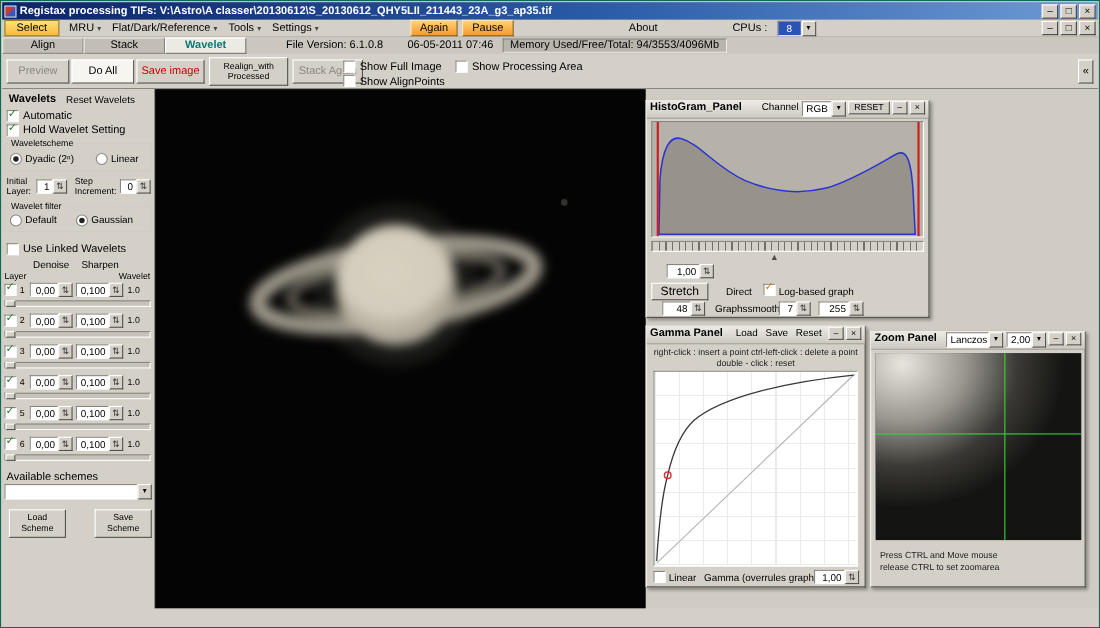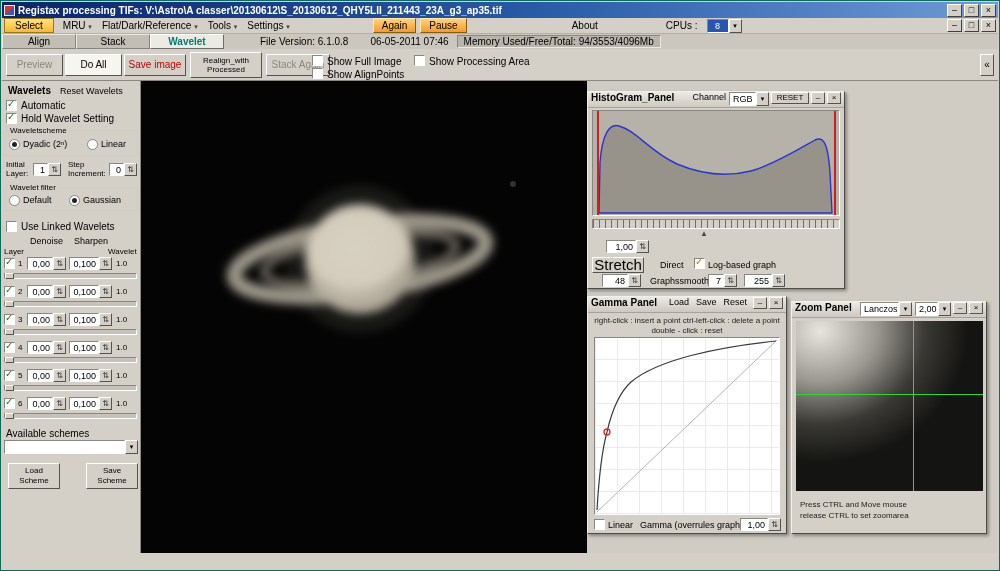--- a/index.html
+++ b/index.html
@@ -332,21 +332,21 @@
         <svg width="246" height="104">
           <path d="M6,102 L7,52 C9,24 16,12 26,15 C44,20 56,40 84,53 C110,64 134,66 158,60 C180,54 206,38 222,29 C230,25 235,31 237,62 L239,102 Z" fill="#97938a" stroke="#2a35cf" stroke-width="1.4"></path>
           <line x1="5" y1="0" x2="5" y2="104" stroke="#cc2020" stroke-width="2"></line>
           <line x1="242" y1="0" x2="242" y2="104" stroke="#cc2020" stroke-width="2"></line>
         </svg>
       </div>
       <div class="ruler" style="left:4px;top:127px;width:248px"></div>
       <span class="pointer" style="left:112px;top:138px">▲</span>
       <span class="fld" style="left:18px;top:148px;width:30px">1,00</span>
       <span class="sp" style="left:48px;top:148px">⇅</span>
-      <span class="b3" style="position:absolute;left:4px;top:165px;width:52px;height:16px;line-height:14px;font-size:15px">Stretch</span>
+      <span class="b3" style="position:absolute;left:4px;top:165px;width:52px;height:16px;line-height:14px;font-size:11px">Stretch</span>
       <span class="lbl" style="left:72px;top:168px;font-size:9px">Direct</span>
       <span class="cb" style="left:106px;top:166px">
           <i class="ck org">✓</i>
         </span>
       <span class="lbl" style="left:120px;top:168px;font-size:9px">Log-based graph</span>
       <span class="fld" style="left:14px;top:182px;width:26px">48</span>
       <span class="sp" style="left:40px;top:182px">⇅</span>
       <span class="lbl" style="left:62px;top:184px;font-size:9px">Graphssmooth</span>
       <span class="fld" style="left:120px;top:182px;width:16px">7</span>
       <span class="sp" style="left:136px;top:182px">⇅</span>

